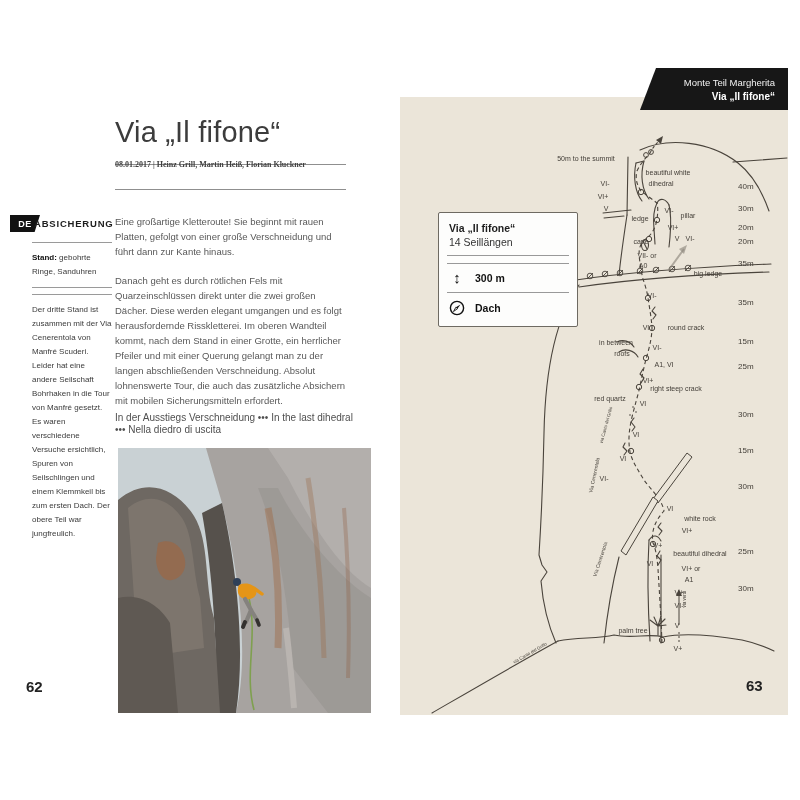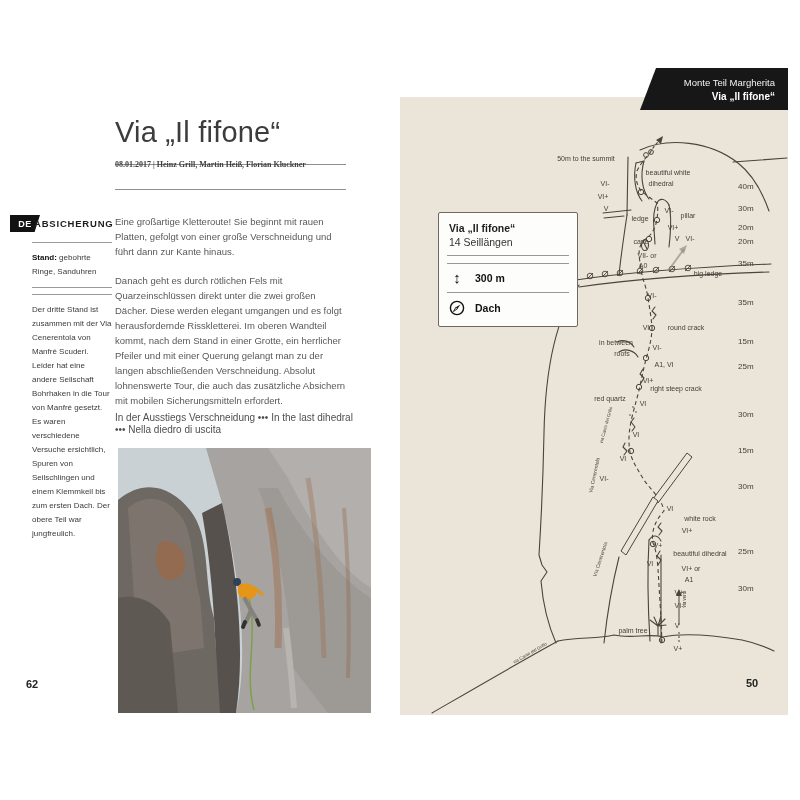--- a/index.html
+++ b/index.html
@@ -8,21 +8,21 @@
 
   
   .de-tab{position:absolute;left:10px;top:215px;width:30px;height:17px;background:#121212;color:#fff;
           font-size:9px;font-weight:bold;display:flex;align-items:center;justify-content:center;
           clip-path:polygon(0 0,100% 0,82% 100%,0 100%);letter-spacing:.5px;}
   .sb-head{position:absolute;left:34px;top:218px;font-size:9.5px;font-weight:bold;color:#1d1d1d;letter-spacing:.8px;}
   .sidebar{position:absolute;left:32px;top:236px;width:80px;font-size:8px;line-height:14px;color:#3a3a3a;}
   .sidebar b{color:#111;}
   .sb-rule{border:0;border-top:1px solid #9a9a9a;margin:6px 0;}
   .sidebar p{margin:8px 0;}
-  .pagenum{position:absolute;font-size:11px;font-weight:bold;color:#222;}
+  .pagenum{position:absolute;font-size:15px;font-weight:bold;color:#222;}
   .pn-left{left:26px;top:678px;}
   .pn-right{left:346px;top:580px;}
 
   .article-title{position:absolute;left:115px;top:116px;width:260px;font-size:29px;font-weight:400;
                  color:#3c3c3c;margin:0;letter-spacing:.2px;}
   .title-rule{position:absolute;left:115px;width:231px;border:0;border-top:1px solid #8f8f8f;margin:0;}
   .tr1{top:164px;} .tr2{top:189px;}
   .meta-line{position:absolute;left:115px;top:160px;width:240px;font-size:8px;font-weight:bold;color:#3f3f3f;font-family:Liberation Serif, serif;}
   .bodytext{position:absolute;left:115px;top:214px;width:236px;font-size:9.5px;line-height:15px;color:#585858;}
   .bodytext p{margin:0 0 14px 0;}
@@ -302,21 +302,21 @@
       <div class="ib-row">
         <svg class="compass" viewBox="0 0 16 16">
           <circle cx="8" cy="8" r="6.6" stroke="#111" stroke-width="1.4" fill="none"></circle>
           <polygon points="11.5,4.5 8.6,8.6 6.9,7.2" fill="#111"></polygon>
           <polygon points="4.5,11.5 6.9,7.2 8.6,8.6" fill="none" stroke="#111" stroke-width="0.9"></polygon>
         </svg>
         <span class="val">Dach</span>
       </div>
     </div>
 
-    <div class="pagenum pn-right">50</div>
+    <div class="pagenum pn-right">63</div>
   </section>
 
   <div class="banner">
     <div class="b1">Monte Teil Margherita</div>
     <div class="b2">Via „Il fifone“</div>
   </div>
 
 </div>
 
 </body></html>

